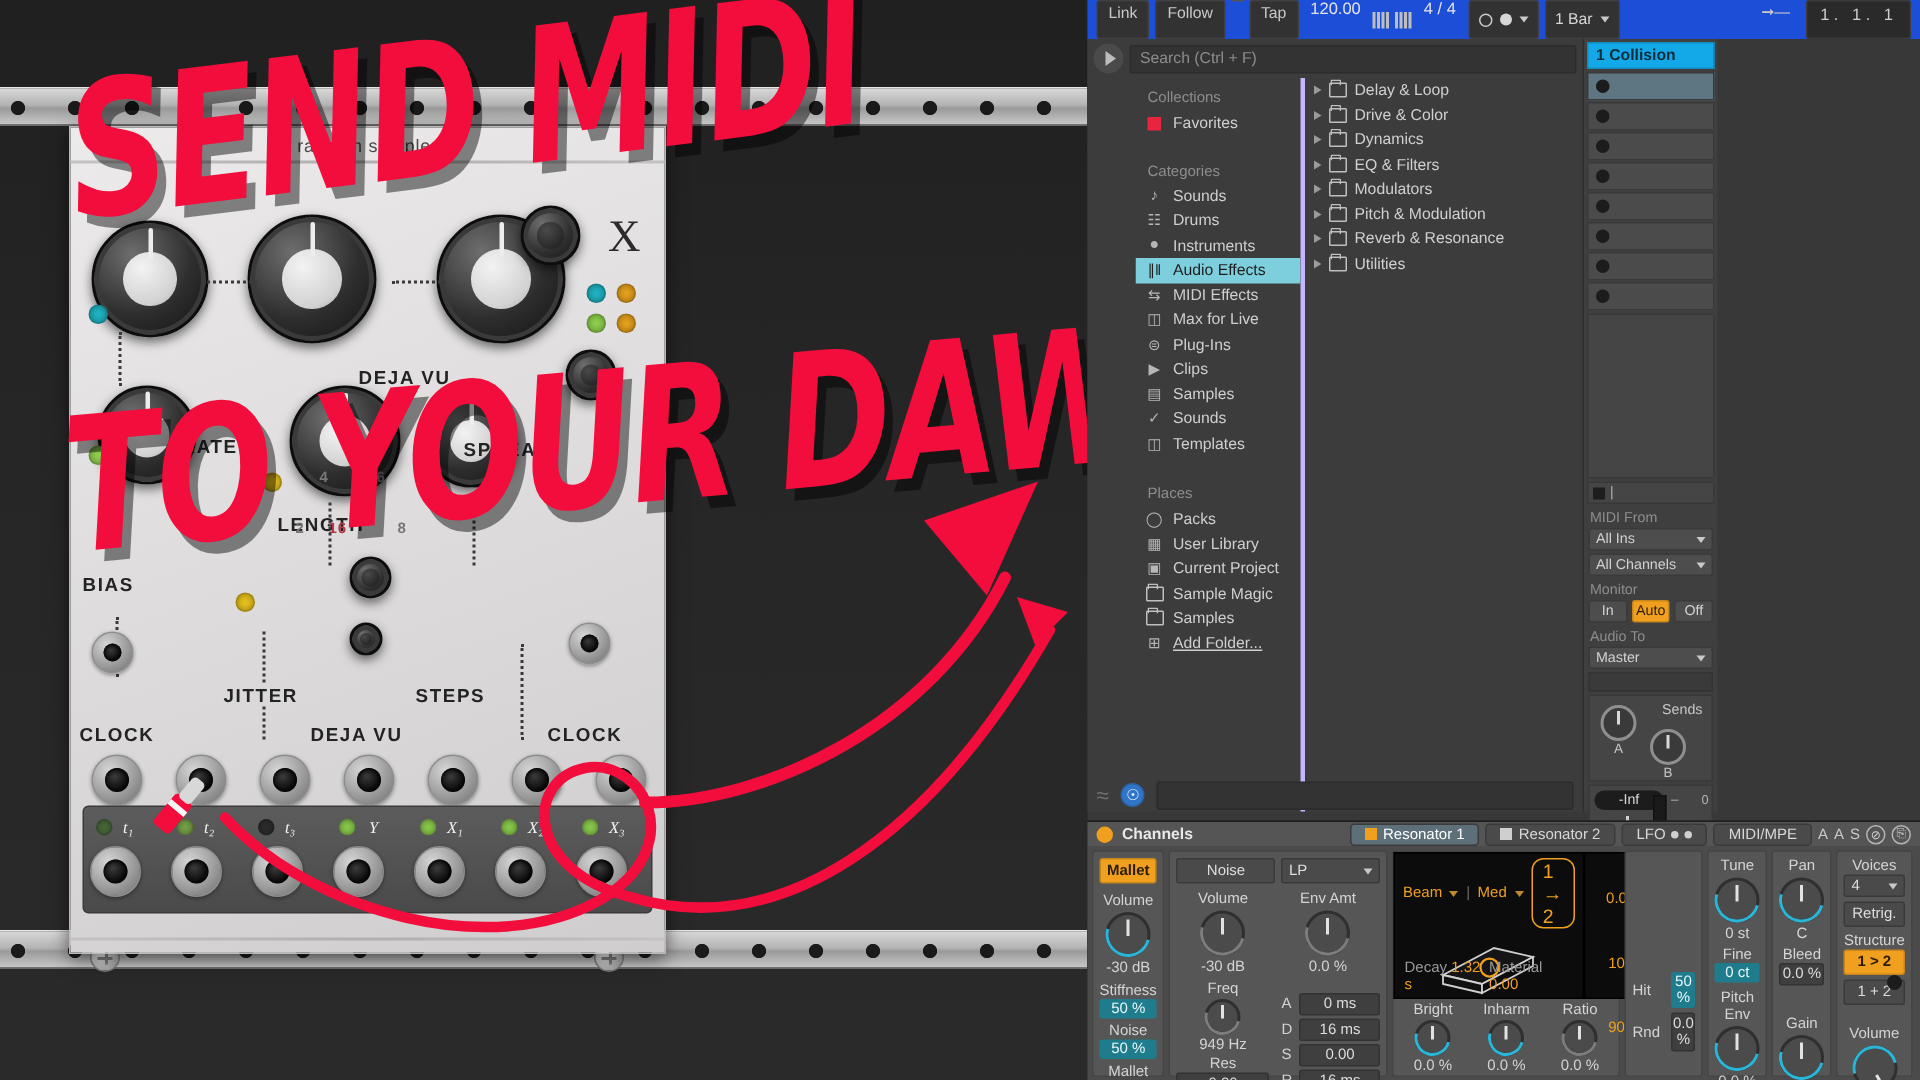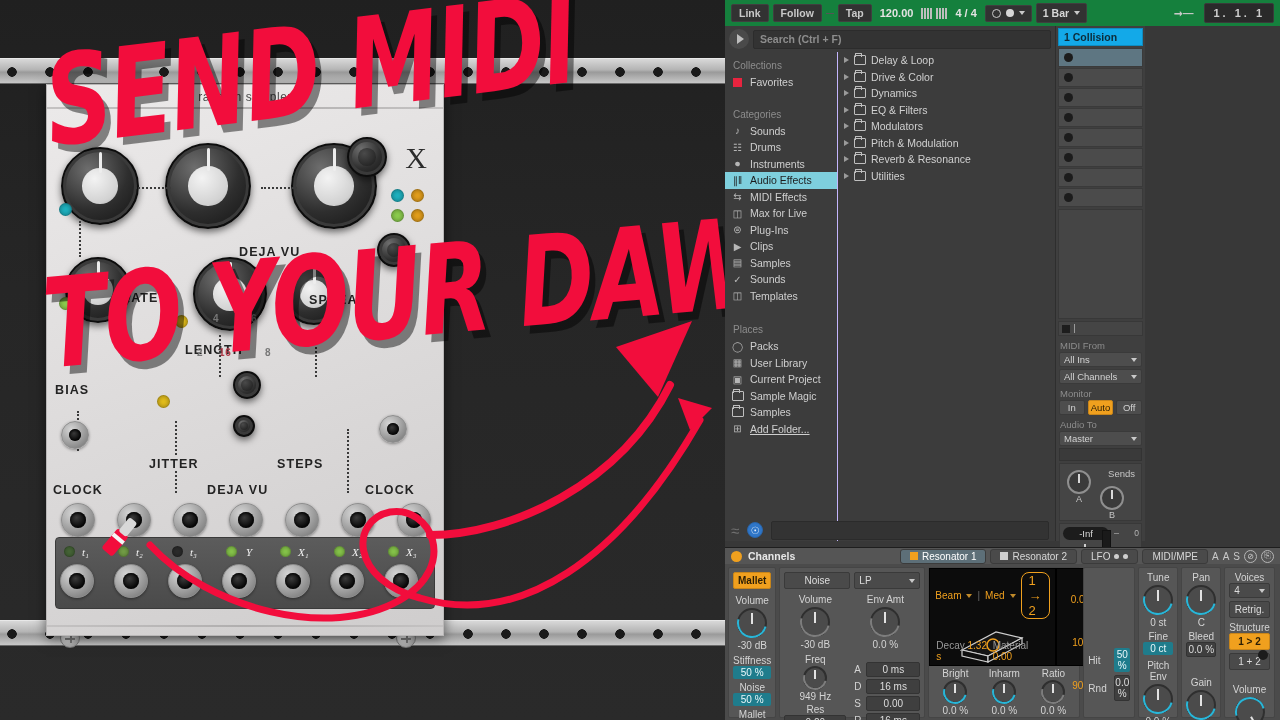--- a/index.html
+++ b/index.html
@@ -80,48 +80,48 @@
      font-weight:bold; font-style:italic; color:#f20d3c; letter-spacing:-2px;
      text-shadow:5px 6px 0 rgba(0,0,0,.45); white-space:nowrap;
      transform-origin:left center; }
   #ot1 { left:46px; top:50px; font-size:92px; transform:rotate(-7deg) scaleY(1.35); }
   #ot2 { left:44px; top:272px; font-size:92px; transform:rotate(-5deg) scaleY(1.35); }
 
   
   .live { position:absolute; left:725px; top:0; width:555px; height:720px;
      background:#383838; color:#d6d6d6; font-size:11px; }
 
-  .ctrlbar { position:relative; height:26px; background:#15803d;
-     display:flex; align-items:center; padding:0 6px; gap:4px;font-weight:bold; }
+  .ctrlbar { position:relative; height:26px; background:#1d4ed8;
+     display:flex; padding:0 6px; gap:4px; }
   .cbtn { background:#323232; color:#c9c9c9; border:1px solid #3f3f3f;
      border-radius:2px; padding:3px 7px; font-size:10.5px; line-height:1; }
   .cbtn.flat { background:transparent; border:none; }
   .cnum { color:#e3e3e3; font-size:11px; padding:0 4px; }
   .metro { display:flex; gap:1px; align-items:center; }
   .metro i { display:block; width:2px; height:11px; background:#bdbdbd; }
   .cdrop { background:#323232; border:1px solid #3f3f3f; border-radius:2px;
      padding:3px 6px; font-size:10.5px; display:flex; align-items:center; gap:5px;}
   .spacer { flex:1; }
   .posbox { background:#2a2a2a; border:1px solid #3a3a3a; border-radius:2px;
      padding:3px 8px; color:#cfcfcf; letter-spacing:3px; font-size:11px; }
 
   .browser { position:absolute; left:0; top:26px; width:330px; height:515px;
      background:#3c3c3c; }
-  .searchrow { display:flex; align-items:center; height:26px; padding:0 4px; gap:4px;font-weight:bold;}
+  .searchrow { display:flex; align-items:center; height:26px; padding:0 4px; gap:4px;}
   .playtri { width:20px; height:20px; border-radius:50%; background:#4a4a4a;
      display:flex; align-items:center; justify-content:center; }
   .playtri::after{content:"";border-left:7px solid #bdbdbd;border-top:5px solid transparent;
      border-bottom:5px solid transparent; margin-left:2px;}
   .searchbox { flex:1; height:19px; background:#333; border:1px solid #2c2c2c;
      border-radius:2px; color:#8d8d8d; font-size:10.5px; padding:0 6px;
      display:flex; align-items:center; }
 
   .bcols { display:flex; height:489px; }
   .bleft { width:113px; background:#3c3c3c; padding-top:4px; overflow:hidden;
-     border-right:1px solid #c4b5fd; }
+     border-right:3px solid #c4b5fd;margin-left:32px; }
   .bhead { color:#8d8d8d; font-size:10px; padding:4px 8px 3px 8px; }
   .bitem { display:flex; align-items:center; gap:6px; padding:2px 6px;
      color:#cfcfcf; font-size:10.5px; height:16.5px; }
   .bitem.sel { background:#7ecfdd; color:#1d1d1d; }
   .bicon { width:13px; height:12px; display:flex; align-items:center;
      justify-content:center; color:#b6b6b6; font-size:10px; flex:none; }
   .bitem.sel .bicon { color:#1d1d1d; }
   .favsq { width:9px; height:9px; background:#e8243f; display:inline-block; }
   .bitem.link span:last-child { text-decoration:underline; }
 

